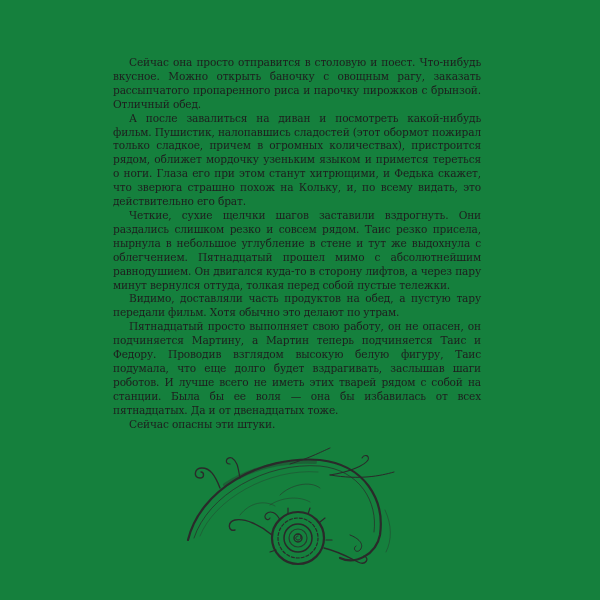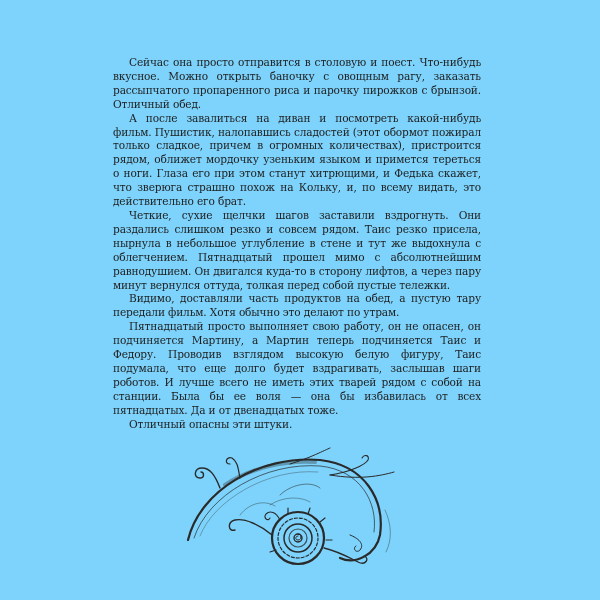--- a/index.html
+++ b/index.html
@@ -1,19 +1,19 @@
 <!DOCTYPE html>
 <html><head>
 <meta charset="utf-8">
 <style>
   html, body { margin: 0; padding: 0; background: #ffffff; }
   body { width: 600px; height: 600px; position: relative; overflow: hidden; }
   .page {
     position: absolute; left: 0; top: 0; width: 600px; height: 600px;
-    background: #7dd3fc;
+    background: #15803d;
   }
   .text-block {
     position: absolute;
     left: 113px;
     top: 56px;
     width: 368px;
     font-family: "DejaVu Serif", "Liberation Serif", serif;
     font-size: 10.6px;
     line-height: 13.9px;
     color: #1e1e1e;
@@ -36,21 +36,21 @@
 </head>
 <body>
 
 <div class="page">
   <div class="text-block">
     <p>Сейчас она просто отправится в столовую и поест. Что-нибудь вкусное. Можно открыть баночку с овощным рагу, заказать рассыпчатого пропаренного риса и парочку пирожков с брынзой. Отличный обед.</p>
     <p>А после завалиться на диван и посмотреть какой-нибудь фильм. Пушистик, налопавшись сладостей (этот обормот пожирал только сладкое, причем в огромных количествах), пристроится рядом, оближет мордочку узеньким языком и примется тереться о ноги. Глаза его при этом станут хитрющими, и Федька скажет, что зверюга страшно похож на Кольку, и, по всему видать, это действительно его брат.</p>
     <p>Четкие, сухие щелчки шагов заставили вздрогнуть. Они раздались слишком резко и совсем рядом. Таис резко присела, нырнула в небольшое углубление в стене и тут же выдохнула с облегчением. Пятнадцатый прошел мимо с абсолютнейшим равнодушием. Он двигался куда-то в сторону лифтов, а через пару минут вернулся оттуда, толкая перед собой пустые тележки.</p>
     <p>Видимо, доставляли часть продуктов на обед, а пустую тару передали фильм. Хотя обычно это делают по утрам.</p>
     <p>Пятнадцатый просто выполняет свою работу, он не опасен, он подчиняется Мартину, а Мартин теперь подчиняется Таис и Федору. Проводив взглядом высокую белую фигуру, Таис подумала, что еще долго будет вздрагивать, заслышав шаги роботов. И лучше всего не иметь этих тварей рядом с собой на станции. Была бы ее воля — она бы избавилась от всех пятнадцатых. Да и от двенадцатых тоже.</p>
-    <p>Отличный опасны эти штуки.</p>
+    <p>Сейчас опасны эти штуки.</p>
   </div>
 
   <div class="ornament">
     <svg width="240" height="140" viewBox="0 0 240 140" fill="none" stroke="#2a2a2a" stroke-linecap="round">
 
       <path d="M8 100 C 20 50, 80 15, 140 20 C 185 25, 205 60, 200 95 C 196 115, 175 125, 160 118" stroke-width="2.2"></path>
       <path d="M14 98 C 28 55, 85 22, 140 26 C 180 30, 198 62, 194 92" stroke-width="1" opacity="0.7"></path>
       <path d="M20 96 C 34 60, 88 28, 138 32" stroke-width="0.7" opacity="0.5"></path>
 
       <path d="M45 45 C 70 28, 105 20, 135 22" stroke-width="4" opacity="0.35"></path>

